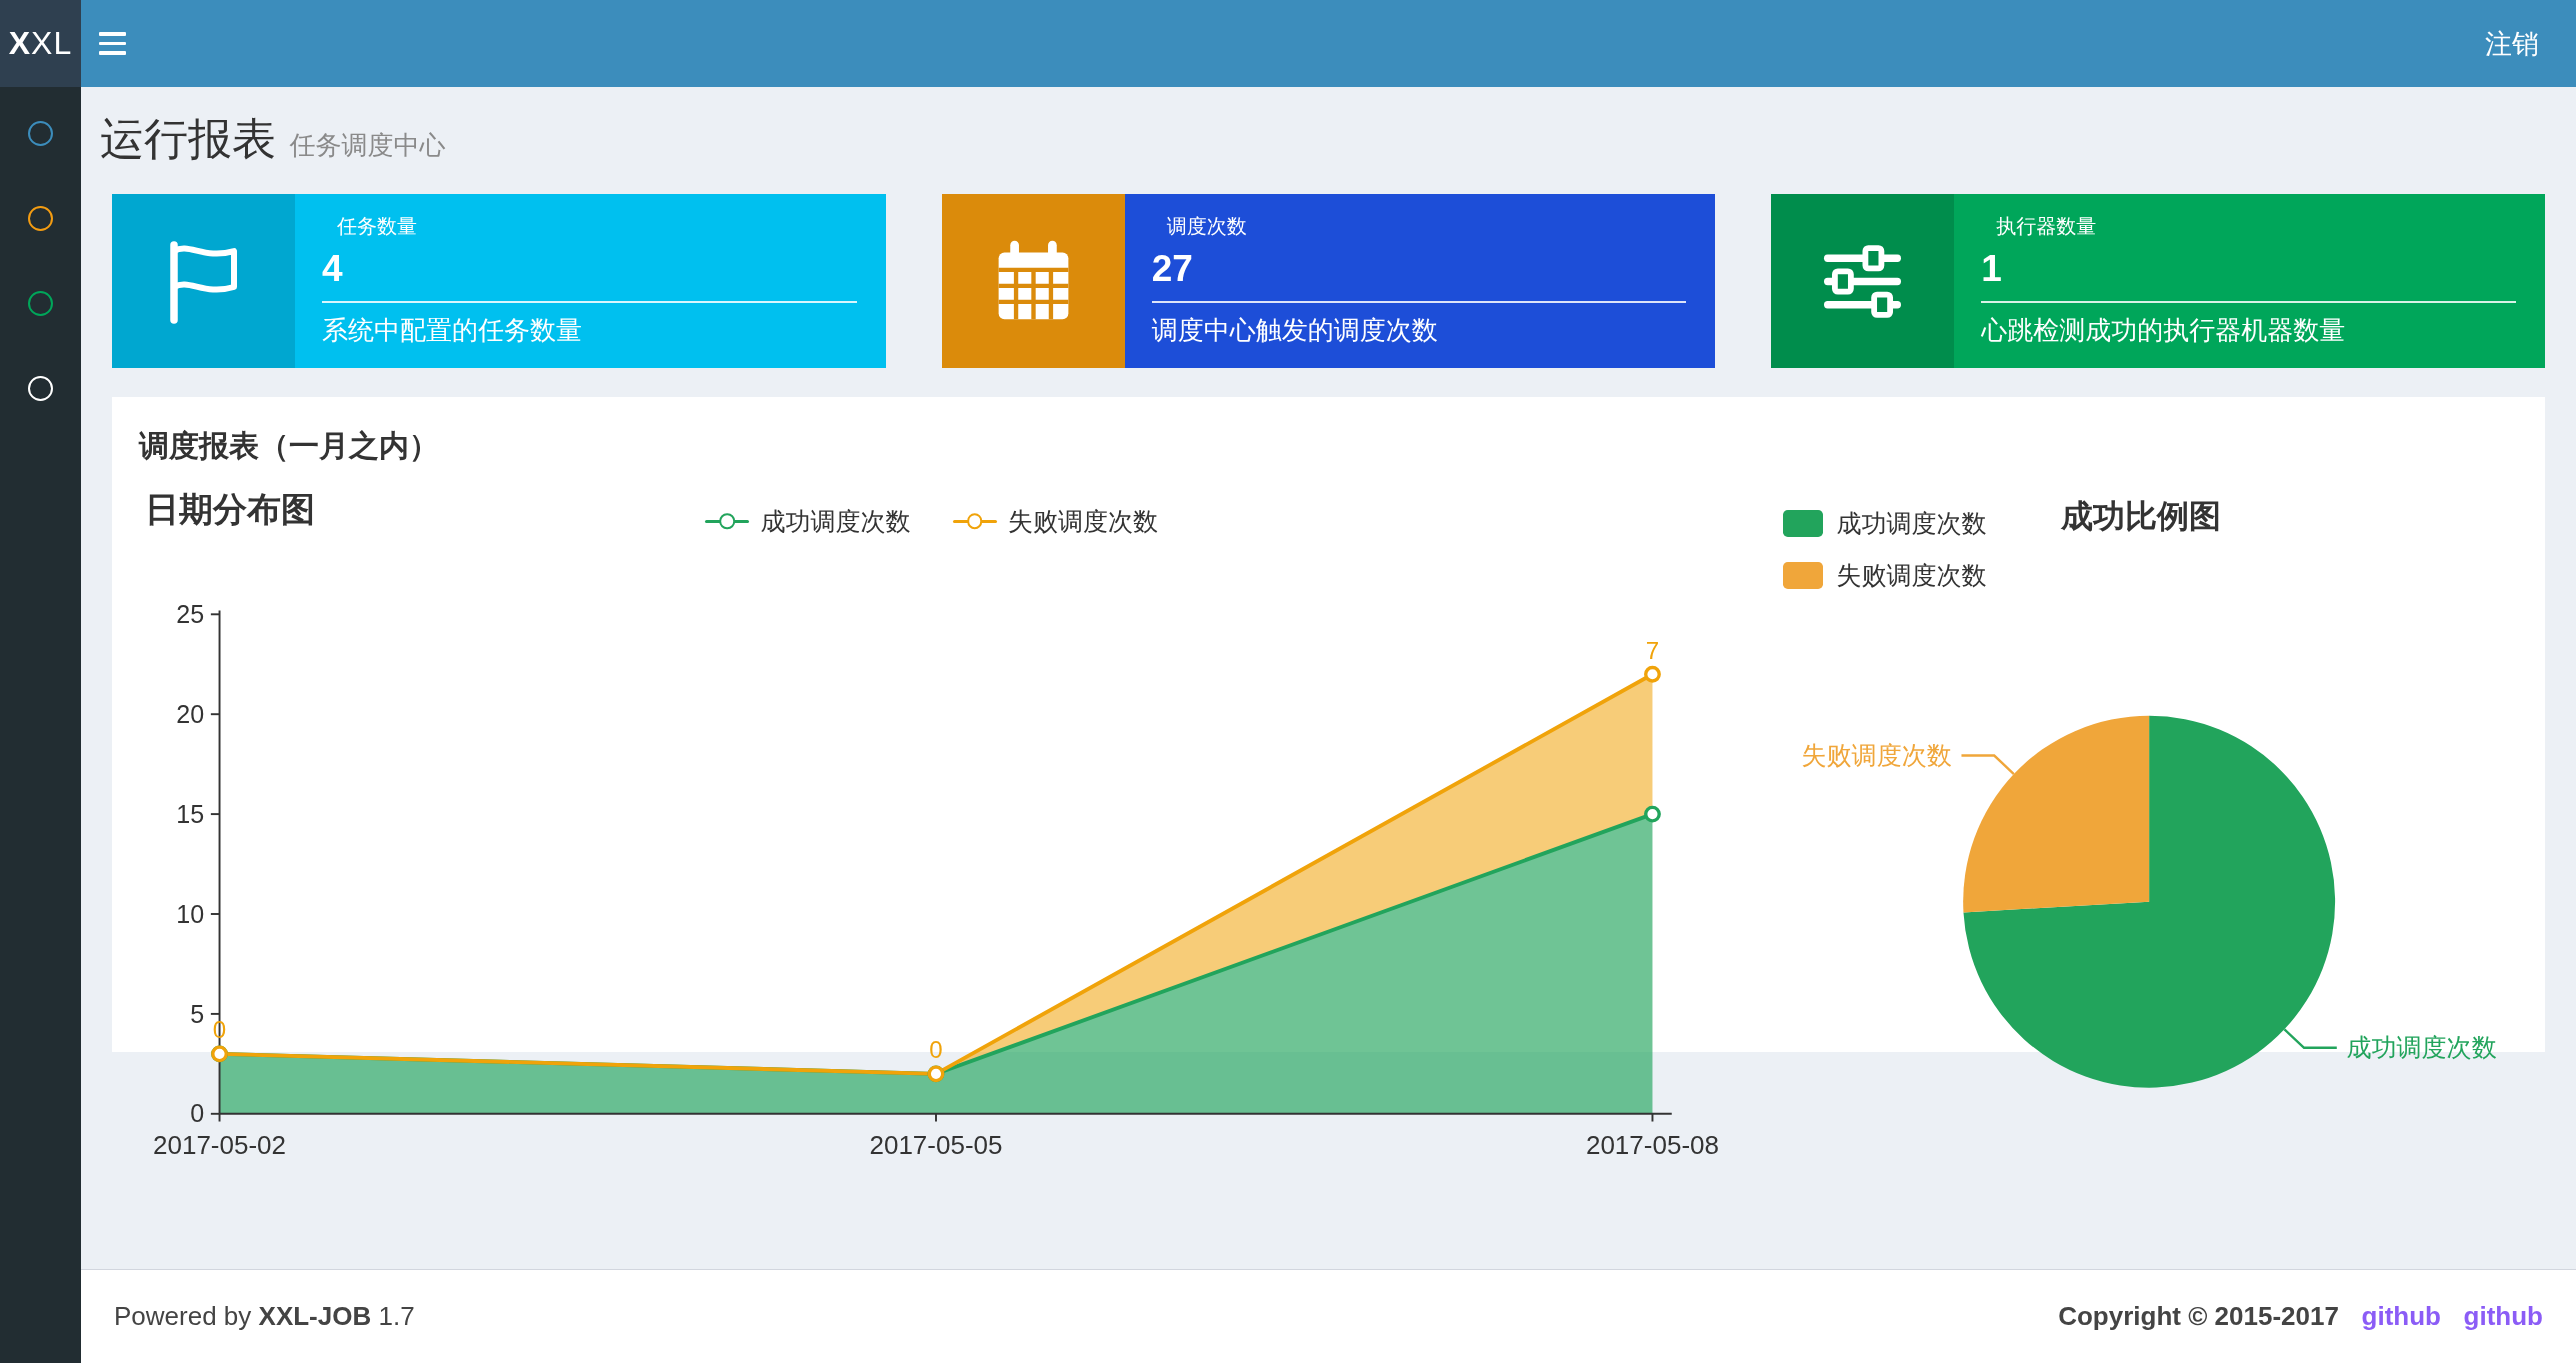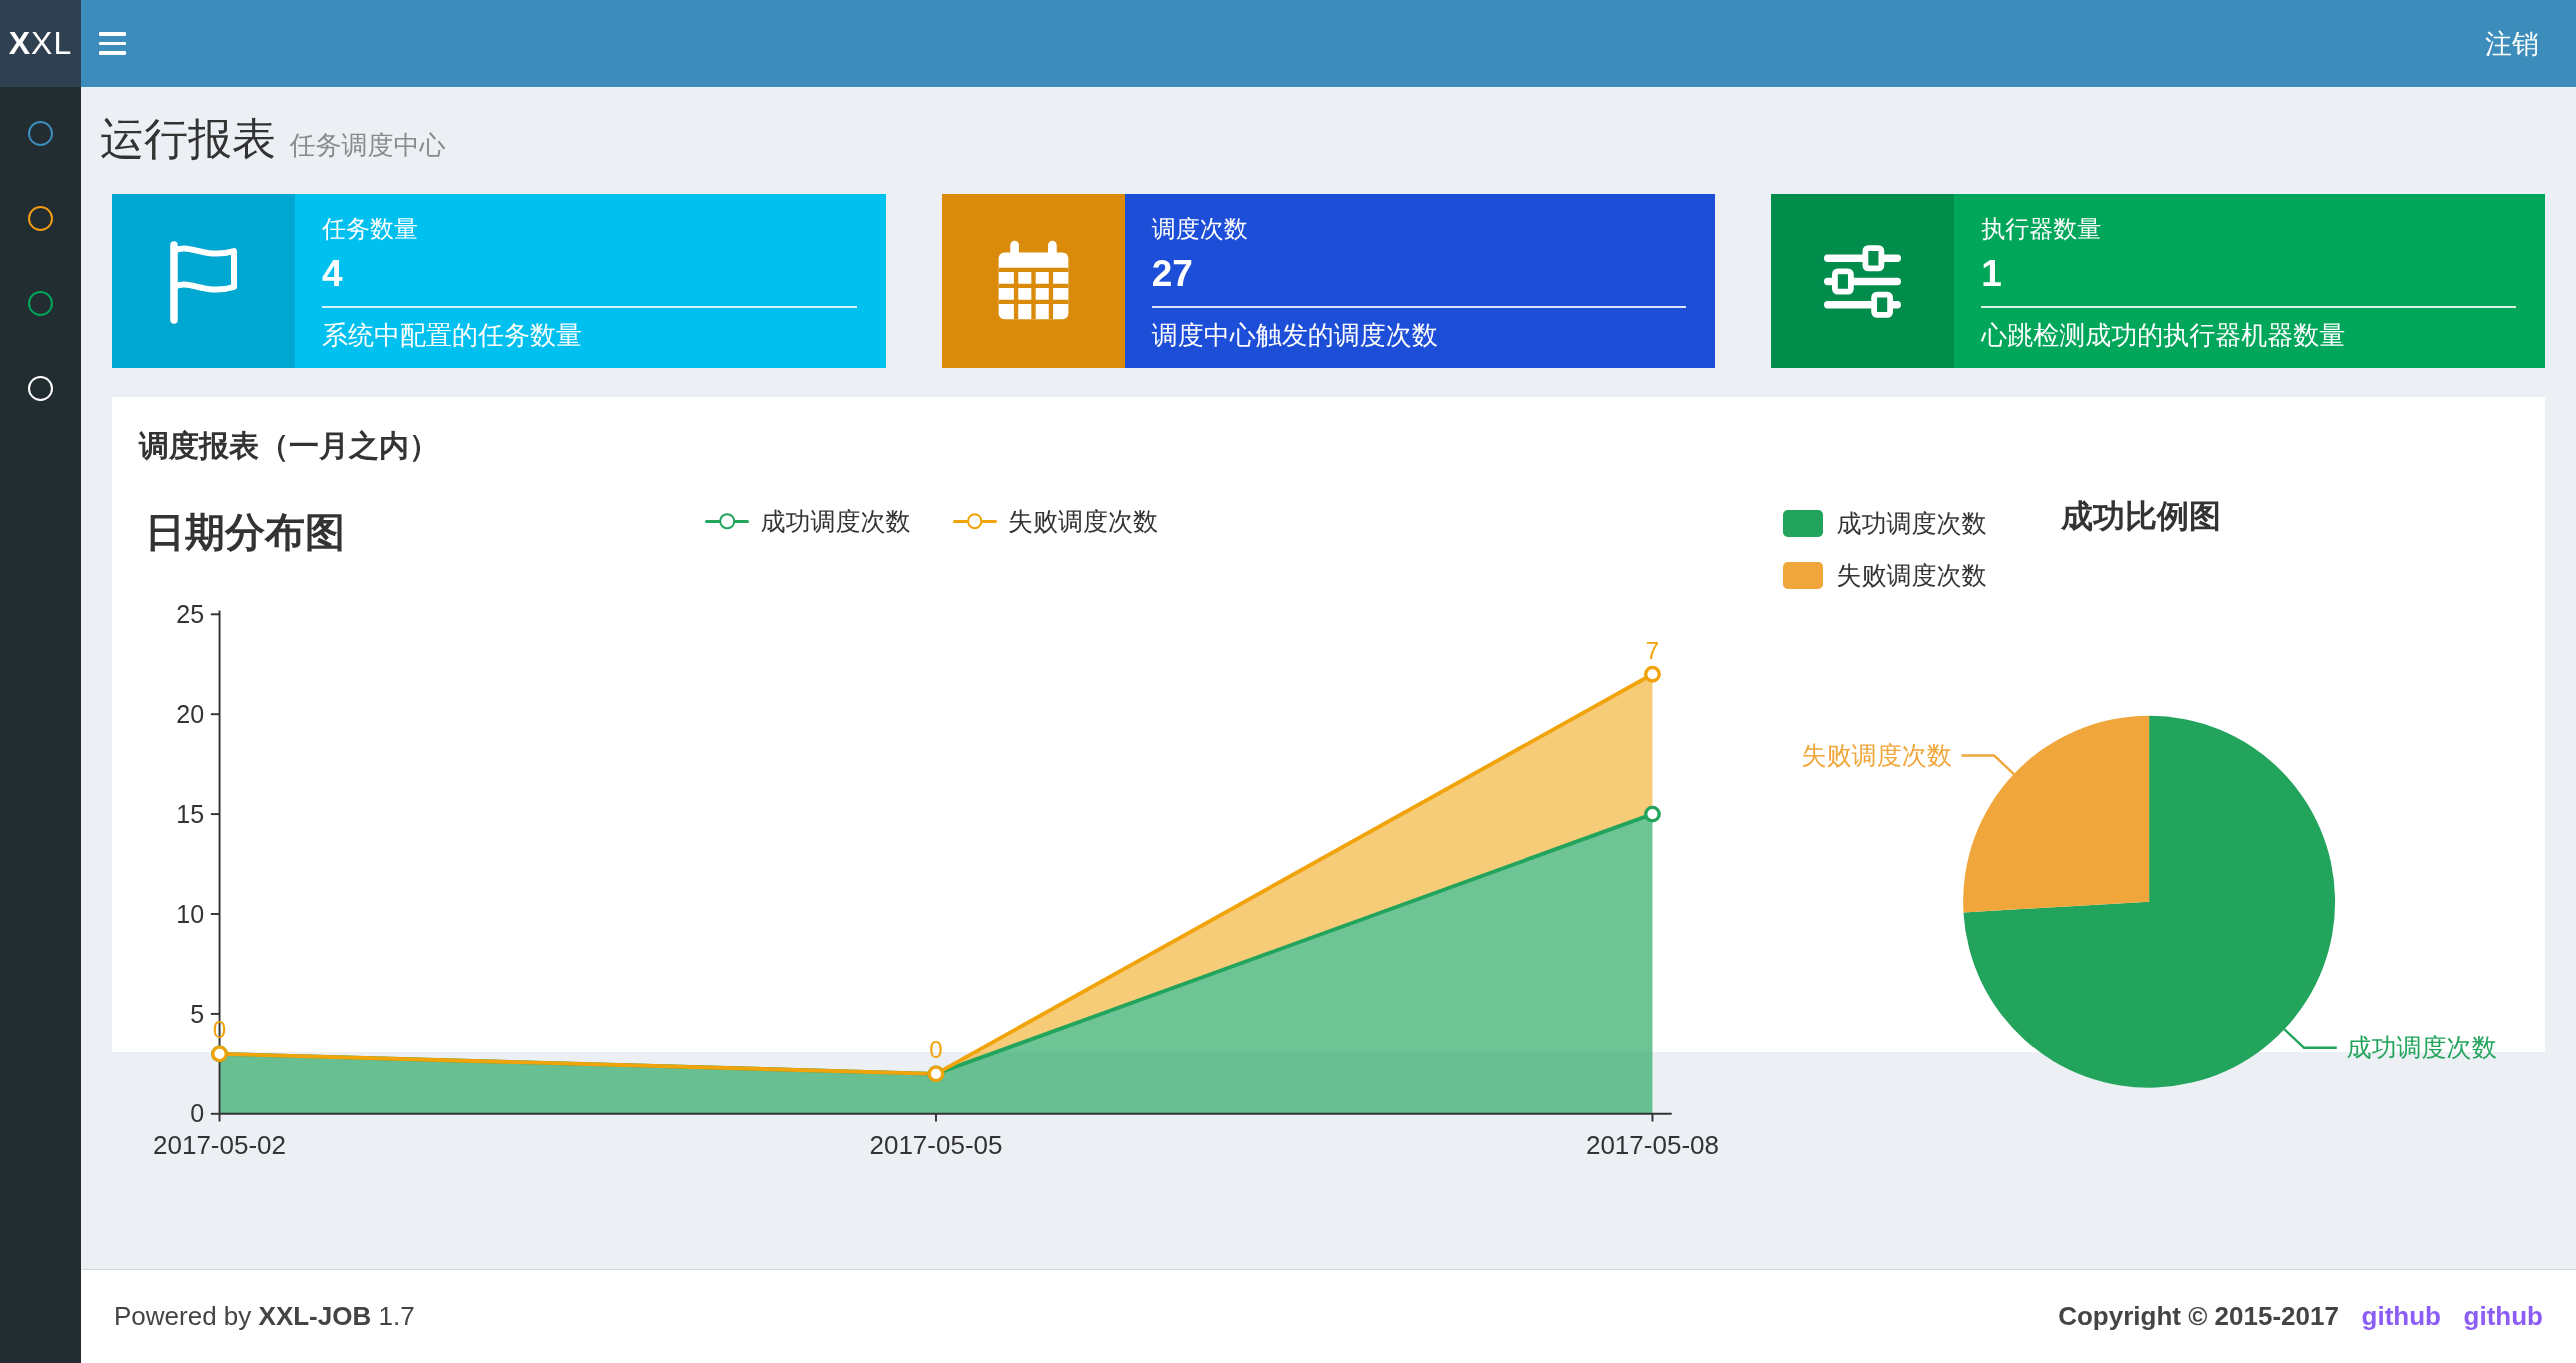--- a/index.html
+++ b/index.html
@@ -25,30 +25,30 @@
   .content{position:absolute;left:81px;top:87px;right:0;bottom:94px;background:#ecf0f5;overflow:hidden;}
   .content-header{padding:23px 31px 0 19px;}
   .content-header h1{margin:0;font-size:44px;font-weight:500;color:#333;}
   .content-header .subtitle{font-size:26px;color:#8a8a8a;font-weight:400;margin-left:13.5px;}
 
   
   .info-row{display:flex;gap:56px;margin:25px 31px 0 31px;}
   .info-box{flex:1;height:174px;display:flex;color:#fff;}
   .ib-icon{width:183px;display:flex;align-items:center;justify-content:center;}
   .ib-body{flex:1;padding:19px 29px 0 27px;display:flex;flex-direction:column;}
-  .ib-label{font-size:24px;}
+  .ib-label{font-size:20px;margin-left:15px;}
   .ib-value{font-size:37px;font-weight:bold;margin-top:7.7px;}
   .ib-line{height:1.9px;background:rgba(255,255,255,.85);margin:11.6px 0 9.6px 0;}
   .ib-desc{font-size:26px;}
 
   
   .panel{position:relative;margin:29px 31px 0 31px;background:#fff;height:655px;}
   .panel-title{position:absolute;left:27px;top:29px;font-size:30px;font-weight:bold;color:#333;}
 
-  .lc-title{position:absolute;left:33px;top:108px;font-size:40px;font-weight:bold;color:#333;}
+  .lc-title{position:absolute;left:33px;top:90px;font-size:34px;font-weight:bold;color:#333;}
   .lc-legend{position:absolute;left:0;top:108px;width:1639px;display:flex;justify-content:center;gap:42px;}
   .lg-item{display:flex;align-items:center;gap:11.6px;font-size:25px;color:#333;cursor:pointer;}
   .lg-line{position:relative;width:44px;height:3.9px;border-radius:1.9px;background:#999;}
   .lg-dot{position:absolute;left:50%;top:50%;transform:translate(-50%,-50%);width:11.6px;height:11.6px;
           background:#fff;border:2.9px solid #999;border-radius:50%;}
 
   .pie-legend{position:absolute;left:1671px;top:110px;display:flex;flex-direction:column;gap:19px;}
   .pl-item{display:flex;align-items:center;gap:13.5px;font-size:25px;color:#333;cursor:pointer;}
   .pl-swatch{width:40px;height:27px;border-radius:4.8px;background:#999;}
   .pie-title{position:absolute;left:1949px;top:98px;font-size:32px;font-weight:bold;color:#333;}

